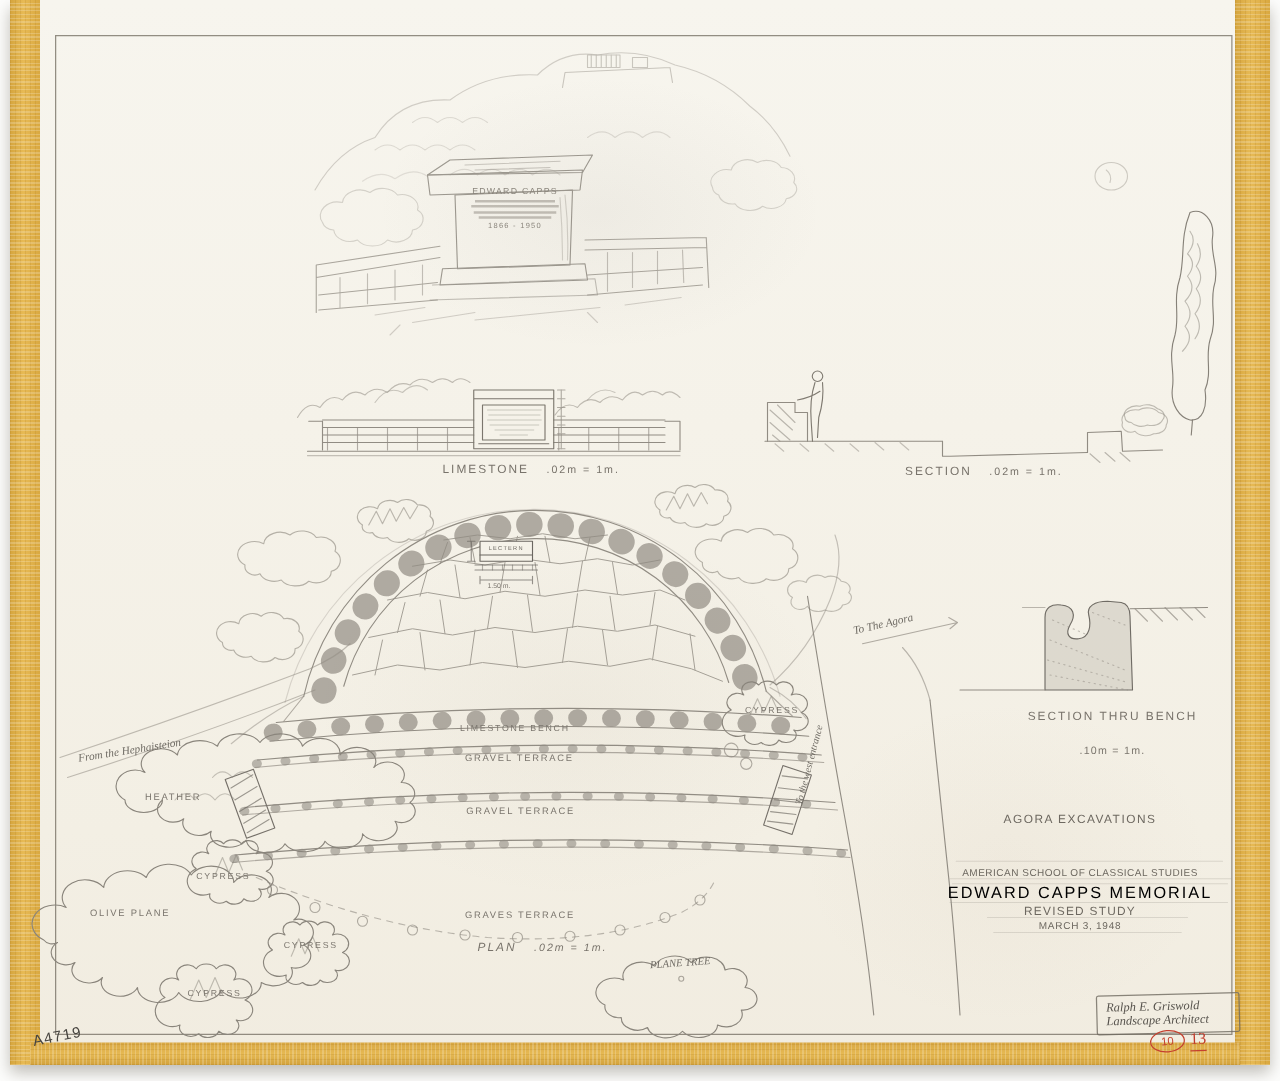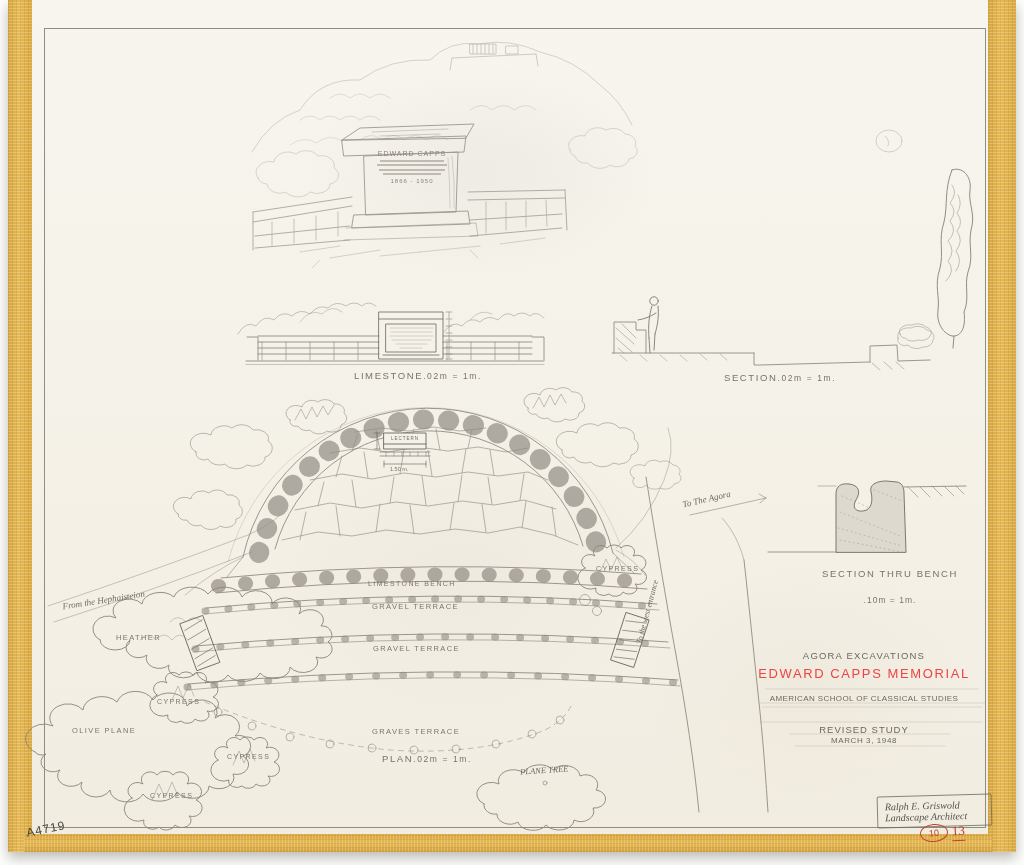--- a/index.html
+++ b/index.html
@@ -26,21 +26,21 @@
       repeating-linear-gradient(0deg, rgba(150,100,15,.14) 0 1px, rgba(150,100,15,0) 1px 4px),
       linear-gradient(180deg,#d8a742,#e6b953 50%,#d2a23c);}
   .border-line{
     position:absolute;left:44px;top:28px;width:940px;height:798px;
     border:1px solid rgba(118,112,100,.78);
   }
   
   .pt{position:absolute;color:#7b766e;white-space:nowrap;}
   .caps{letter-spacing:1.4px;font-size:8px;}
   .script{font-family:"Liberation Serif", serif;font-style:italic;color:#6f6b64;}
-  .scale{}
+  .scale{margin-left:14px;}
   .drawing-title{font-size:9.5px;letter-spacing:1.6px;color:#78736b;}
   
   .tb{position:absolute;left:738px;width:252px;text-align:center;color:#6d6860;}
   
   .sig-box{
     position:absolute;left:877px;top:795px;width:106px;height:30px;
     border:1px solid rgba(110,105,95,.8);border-radius:2px;
     transform:rotate(-1.5deg);
     display:flex;flex-direction:column;justify-content:center;padding-left:7px;
   }
@@ -313,21 +313,21 @@
 <div class="pt drawing-title" style="left:354px;top:370px;">
   <span>LIMESTONE</span><span class="scale" style="font-size:8.5px;">.02m = 1m.</span>
 </div>
 <div class="pt drawing-title" style="left:724px;top:372px;">
   <span>SECTION</span><span class="scale" style="font-size:8.5px;">.02m = 1m.</span>
 </div>
 <div class="pt" style="left:810px;top:568px;width:160px;text-align:center;">
   <div class="drawing-title">SECTION THRU BENCH</div>
   <div style="font-size:8.5px;letter-spacing:1px;margin-top:16px;">.10m = 1m.</div>
 </div>
-<div class="pt drawing-title" style="left:382px;top:753px;">
+<div class="pt drawing-title" style="left:382px;top:753px;font-style:italic;">
   <span>PLAN</span><span class="scale" style="font-size:8.5px;">.02m = 1m.</span>
 </div>
 
 <div class="pt caps" style="left:368px;top:580px;font-size:7px;">LIMESTONE BENCH</div>
 <div class="pt caps" style="left:372px;top:602px;font-size:7.5px;">GRAVEL TERRACE</div>
 <div class="pt caps" style="left:373px;top:644px;font-size:7.5px;">GRAVEL TERRACE</div>
 <div class="pt caps" style="left:372px;top:727px;font-size:7.5px;">GRAVES TERRACE</div>
 
 <div class="pt" style="left:384px;top:436px;width:42px;text-align:center;font-size:4.5px;letter-spacing:1px;color:#6e6a63;">LECTERN</div>
 <div class="pt" style="left:390px;top:466px;font-size:5.5px;">1.50 m.</div>
@@ -339,21 +339,21 @@
 <div class="pt caps" style="left:150px;top:792px;font-size:7px;">CYPRESS</div>
 <div class="pt caps" style="left:596px;top:565px;font-size:7px;">CYPRESS</div>
 <div class="pt script" style="left:520px;top:765px;font-size:8.5px;transform:rotate(-4deg);">PLANE TREE</div>
 
 <div class="pt script" style="left:62px;top:595px;font-size:9px;transform:rotate(-9deg);">From the Hephaisteion</div>
 <div class="pt script" style="left:682px;top:494px;font-size:9px;transform:rotate(-13deg);">To The Agora</div>
 <div class="pt script" style="left:598px;top:586px;width:110px;font-size:8px;transform:rotate(-75deg);">To the west entrance</div>
 
 <div class="tb" style="top:650px;font-size:9.5px;letter-spacing:1.2px;text-align:center;">AGORA EXCAVATIONS</div>
 <div class="tb" style="top:694px;font-size:8px;letter-spacing:0.4px;">AMERICAN SCHOOL OF CLASSICAL STUDIES</div>
-<div class="tb" style="top:666px;font-size:13px;letter-spacing:1.6px;color:#ef4444;">EDWARD CAPPS MEMORIAL</div>
+<div class="tb" style="top:706px;font-size:13px;letter-spacing:1.6px;color:#000000;">EDWARD CAPPS MEMORIAL</div>
 <div class="tb" style="top:724px;font-size:9.5px;letter-spacing:1px;">REVISED STUDY</div>
 <div class="tb" style="top:736px;font-size:8px;letter-spacing:0.6px;">MARCH 3, 1948</div>
 
 <div class="sig-box">
   <div>Ralph E. Griswold</div>
   <div>Landscape Architect</div>
 </div>
 
 <div class="red-circle">
     <span>10</span>

